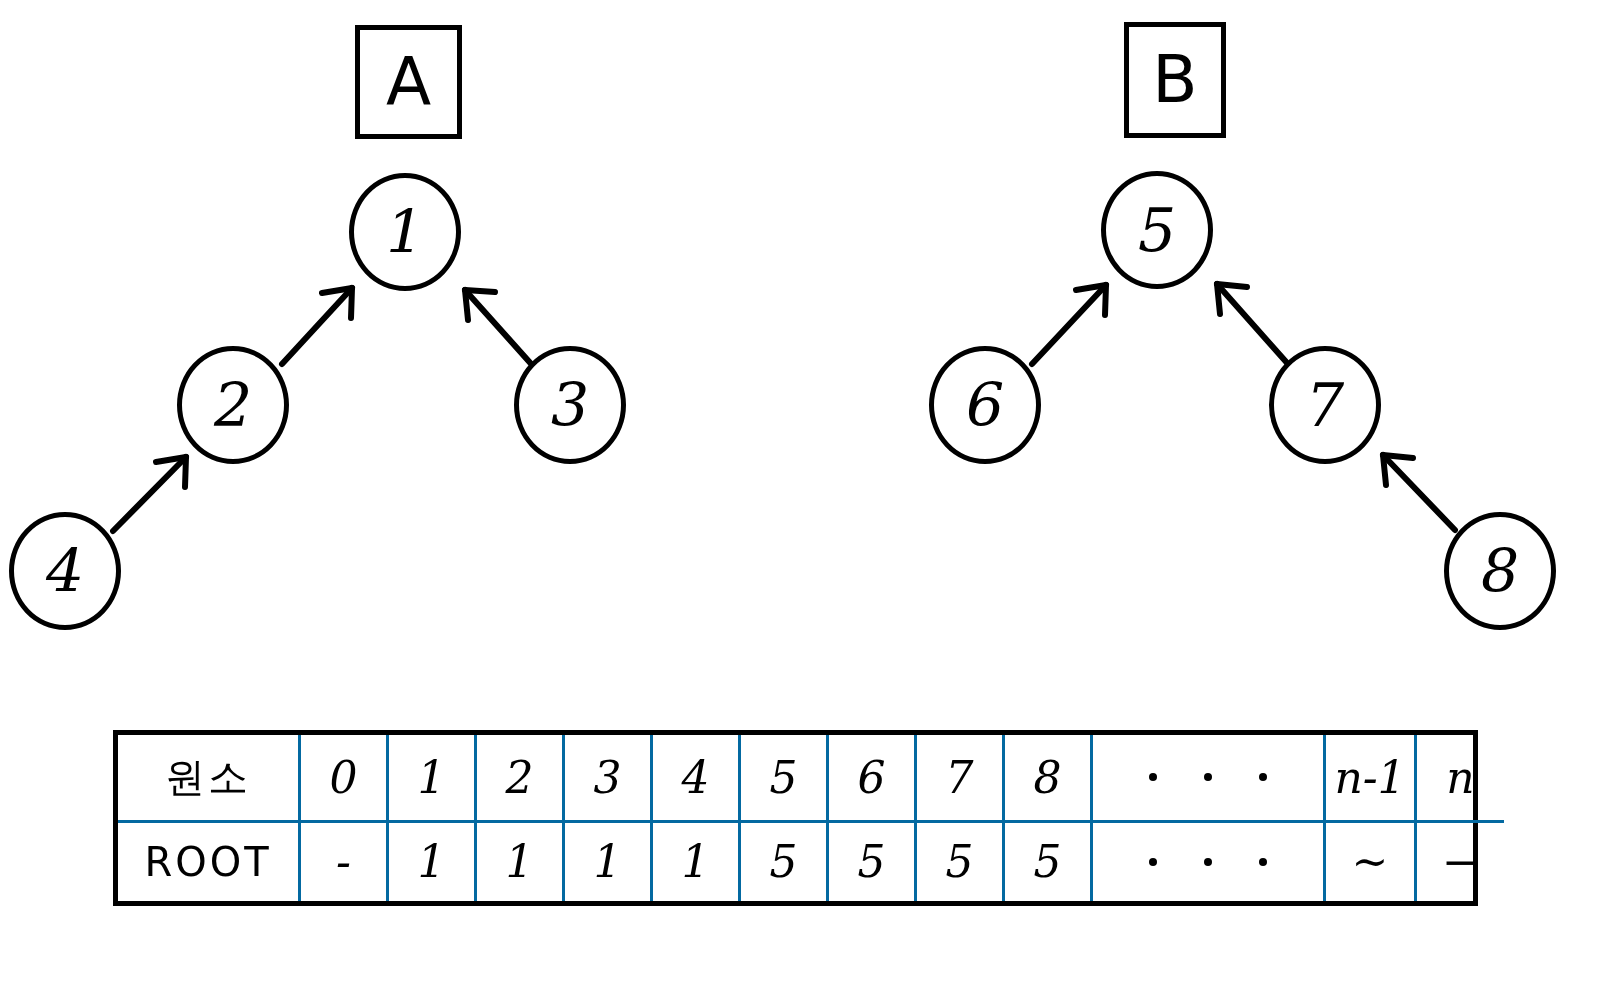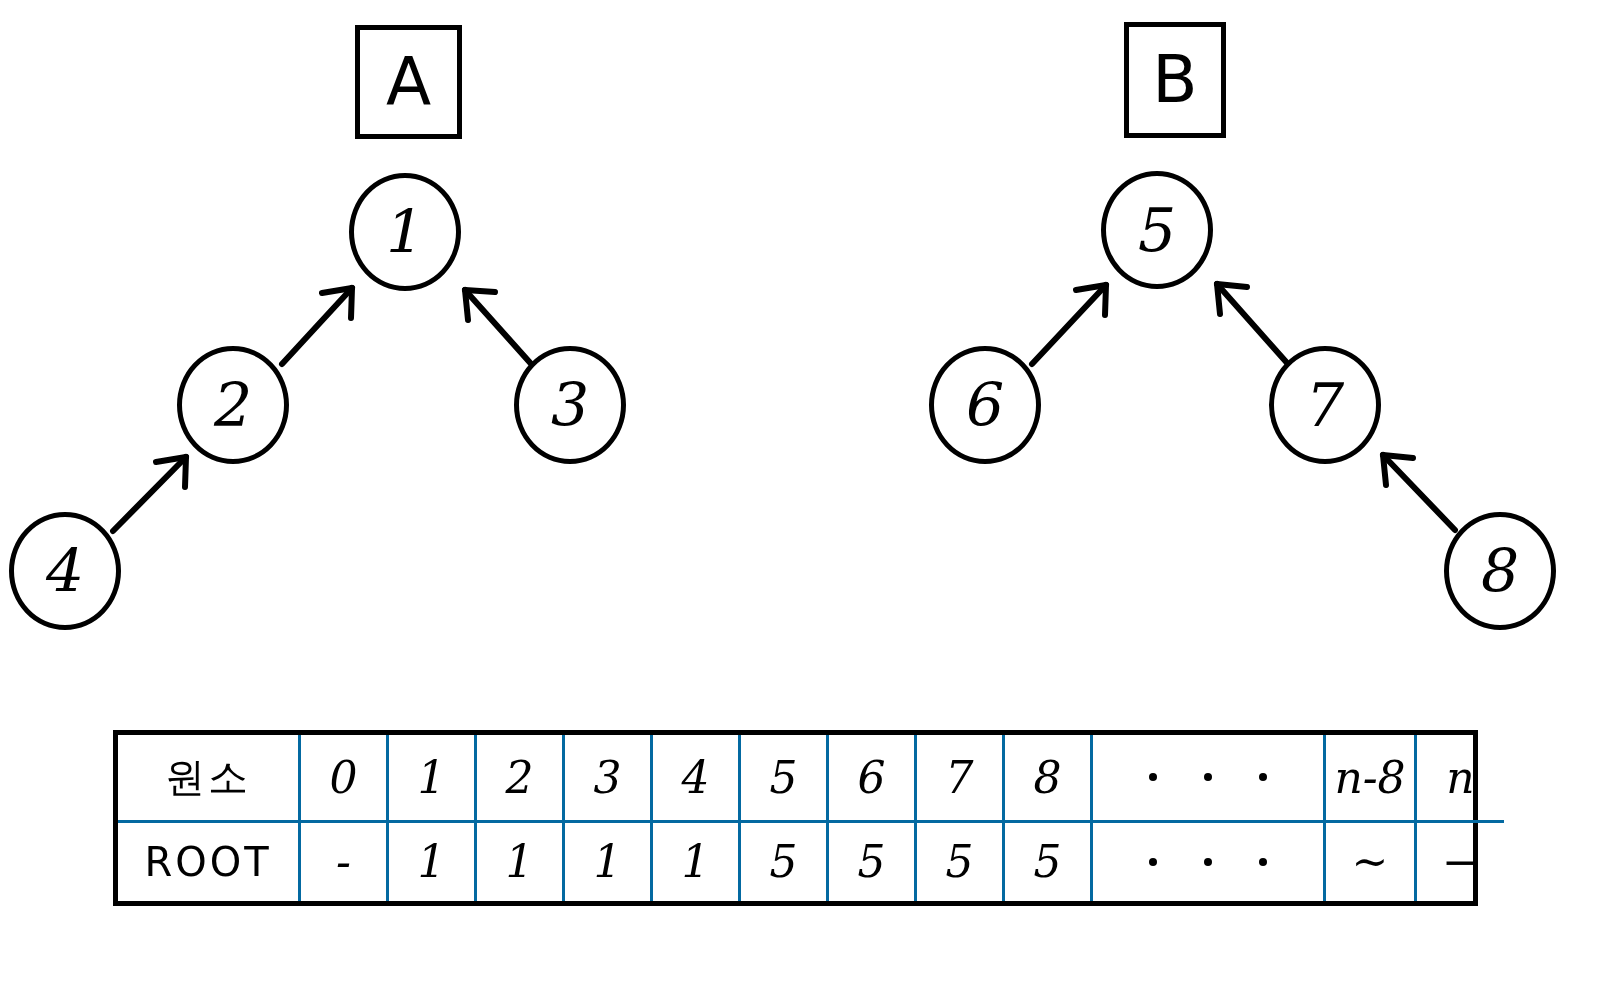--- a/index.html
+++ b/index.html
@@ -199,21 +199,21 @@
         <td style="width:85px;">6</td>
         <td style="width:85px;">7</td>
         <td style="width:85px;">8</td>
         <td class="ellipsis-cell" style="width:230px;">
           <div class="ellipsis-dots">
               <span></span>
               <span></span>
               <span></span>
             </div>
         </td>
-        <td style="width:88px;">n-8</td>
+        <td style="width:88px;">n-1</td>
         <td style="width:87px;">n</td>
       </tr>
       <tr>
         <td class="rowhead">ROOT</td>
         <td>-</td>
         <td>1</td>
         <td>1</td>
         <td>1</td>
         <td>1</td>
         <td>5</td>

